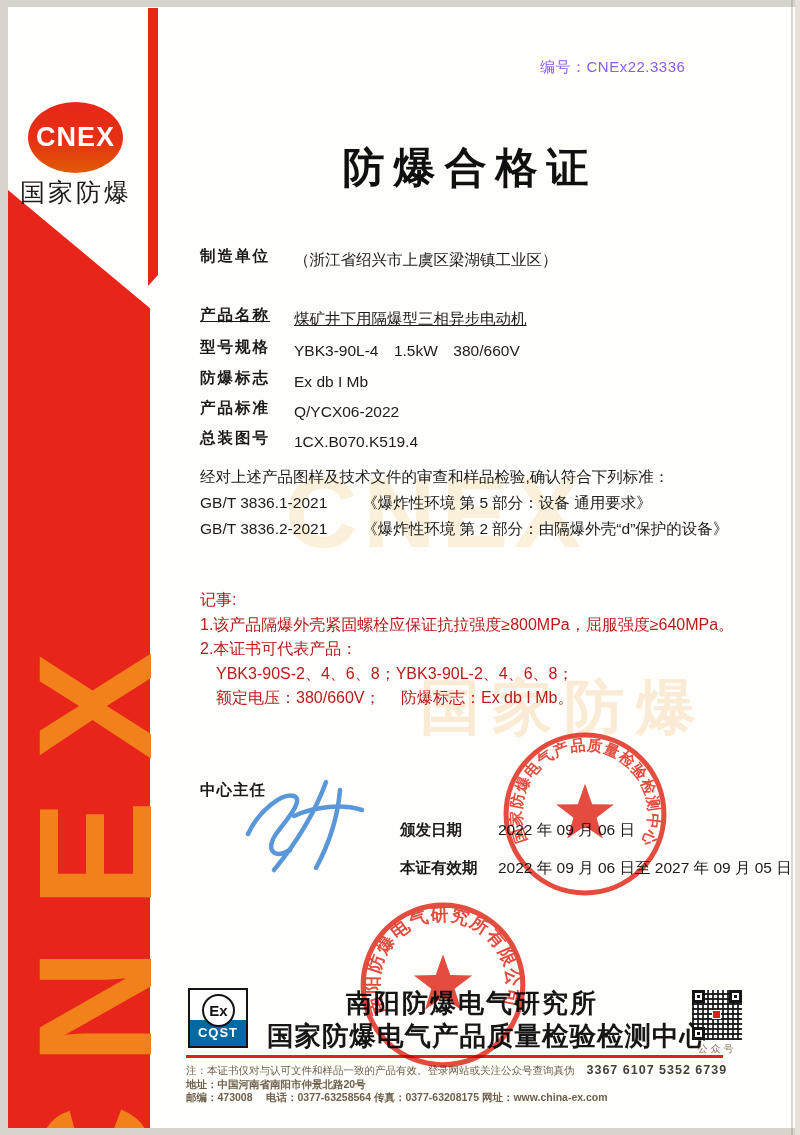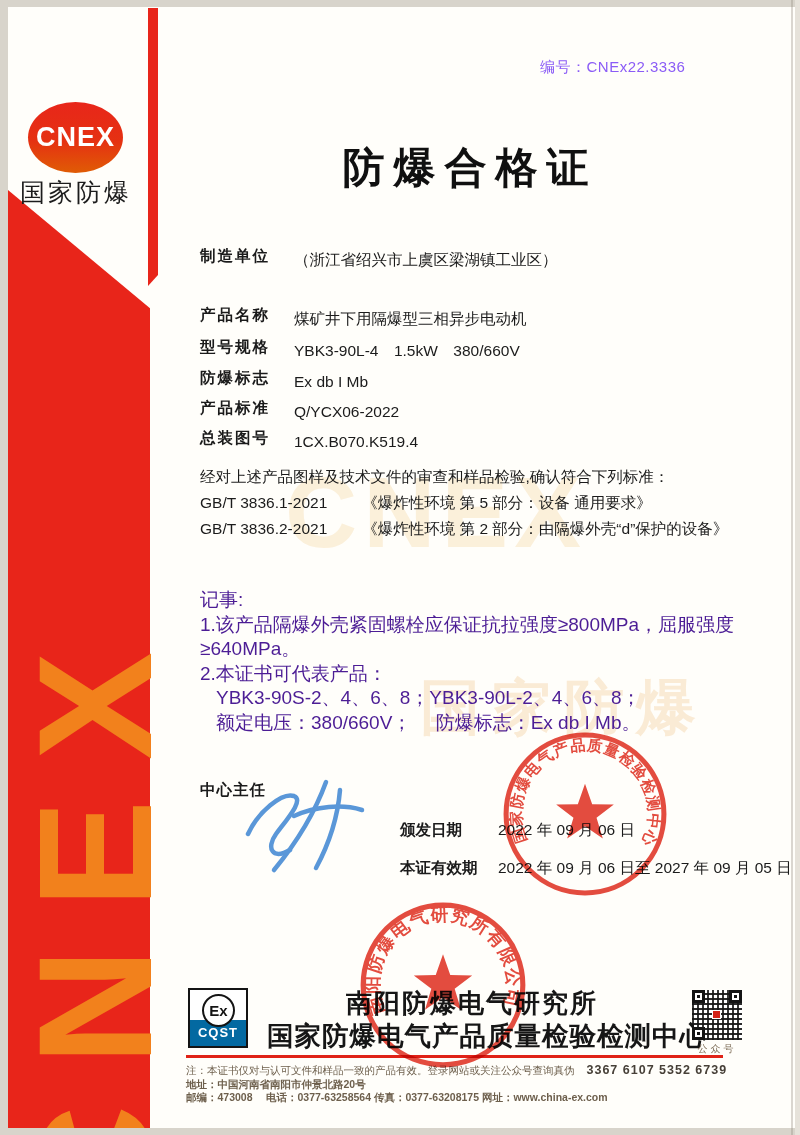--- a/index.html
+++ b/index.html
@@ -37,27 +37,27 @@
                   font-size:25px; letter-spacing:3px; color:#1c1c1c; font-weight:500; z-index:3; }
 
   .cert-no { position:absolute; left:540px; top:58px; font-size:15px; color:#8b5cf6; letter-spacing:.5px; z-index:5;text-align:center; }
   .cert-title { position:absolute; left:170px; top:140px; width:600px; text-align:center;
                 font-size:42px; font-weight:900; letter-spacing:9px; color:#101010; z-index:5; }
 
   
   .frow { position:absolute; left:200px; display:flex; z-index:5; font-size:15.5px; color:#1b1b1b; }
   .frow .flabel { width:82px; font-weight:bold; letter-spacing:2px; flex:0 0 auto; }
   .frow .fval { margin-left:12px; line-height:28px; font-weight:500; }
-  .r0 { top:246px; } .r1 { top:305px; } .r2 { top:337px; } .r3 { top:368px; } .r4 { top:398px; } .r5 { top:428px; }
+  .r0 { top:246px; } .r1 { top:305px;text-decoration:underline; } .r2 { top:337px; } .r3 { top:368px; } .r4 { top:398px; } .r5 { top:428px; }
 
   .review { position:absolute; left:200px; top:464px; width:570px; font-size:15.5px; color:#1b1b1b;
             line-height:26px; z-index:5; font-weight:500; }
   .std-code { display:inline-block; min-width:158px; }
 
-  .notes { position:absolute; left:200px; top:588px; width:580px; font-size:19px; color:#4c1d95;
+  .notes { position:absolute; left:200px; top:588px; width:580px; font-size:16px; color:#b91c1c;
            line-height:24.5px; z-index:5; font-weight:500; }
   .notes .indent { padding-left:16px; }
 
   
   .signer-label { position:absolute; left:200px; top:780px; font-size:15.5px; font-weight:bold;
                   letter-spacing:1px; color:#1b1b1b; z-index:5; }
   .signature { position:absolute; left:236px; top:776px; z-index:6; }
   .iss-label { position:absolute; left:400px; top:820px; font-size:15.5px; font-weight:bold; color:#1b1b1b; z-index:5; }
   .iss-val   { position:absolute; left:498px; top:820px; font-size:15.5px; color:#1b1b1b; z-index:5; }
   .val-label { position:absolute; left:400px; top:858px; font-size:15.5px; font-weight:bold; color:#1b1b1b; z-index:5; }

